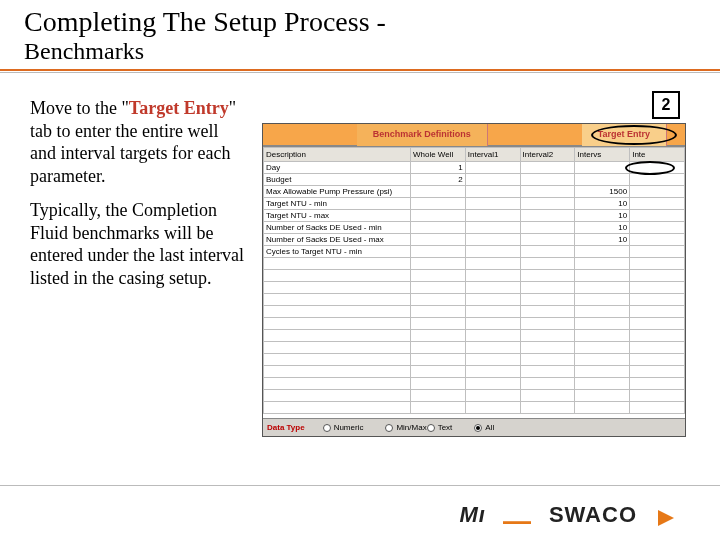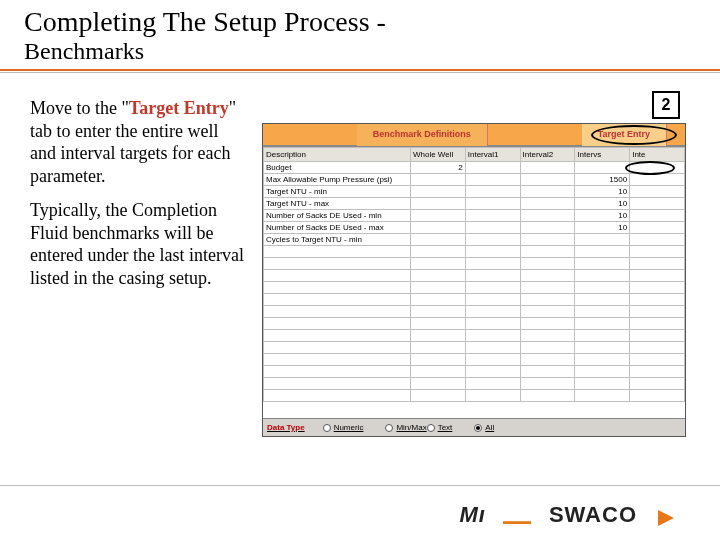--- a/index.html
+++ b/index.html
@@ -49,21 +49,21 @@
   table.sheet th, table.sheet td {
     border: 1px solid #bfbfbf; height: 12px; padding: 0 2px;
     overflow: hidden; white-space: nowrap; text-overflow: clip;
   }
   table.sheet th { background: #e6e3dc; font-weight: normal; text-align: left; height: 14px; }
   table.sheet th.desc { width: 118px; }
   table.sheet th.col { width: 44px; }
   table.sheet td.right { text-align: right; }
   .bottombar {
     height: 18px; background: #d6d3ce; border-top: 1px solid #888;
-    display: flex; align-items: center; font-size: 8px; padding: 0 4px; gap: 18px; text-decoration: underline;
+    display: flex; align-items: center; font-size: 8px; padding: 0 4px; gap: 18px;
   }
   .bottombar .lbl { color: #b00; font-weight: bold; }
   .radio { width: 8px; height: 8px; border: 1px solid #555; border-radius: 50%; display: inline-block; vertical-align: middle; margin-right: 3px; background:#fff; }
   .radio.sel::after { content:""; display:block; width:4px; height:4px; background:#000; border-radius:50%; margin:1px; }
   .footer-rule { position: absolute; left: 0; right: 0; bottom: 54px; border-top: 1px solid #bbb; }
   .logo {
     position: absolute; right: 46px; bottom: 12px; font-family: Arial, sans-serif;
     font-weight: 900; font-size: 22px; letter-spacing: 1px; color: #222;
     display: flex; align-items: flex-end; gap: 17px;
   }
@@ -120,20 +120,28 @@
                   <th class="desc">Description</th>
                   <th class="col">Whole Well</th>
                   <th class="col">Interval1</th>
                   <th class="col">Interval2</th>
                   <th class="col">Intervs</th>
                   <th class="col">Inte</th>
                 </tr>
               </thead>
             <tbody id="rows">
                 <tr>
+                  <td>Day</td>
+                  <td class="right">1</td>
+                  <td class="right"></td>
+                  <td class="right"></td>
+                  <td class="right"></td>
+                  <td class="right"></td>
+                </tr>
+                <tr>
                   <td>Budget</td>
                   <td class="right">2</td>
                   <td class="right"></td>
                   <td class="right"></td>
                   <td class="right"></td>
                   <td class="right"></td>
                 </tr>
                 <tr>
                   <td>Max Allowable Pump Pressure (psi)</td>
                   <td class="right"></td>

